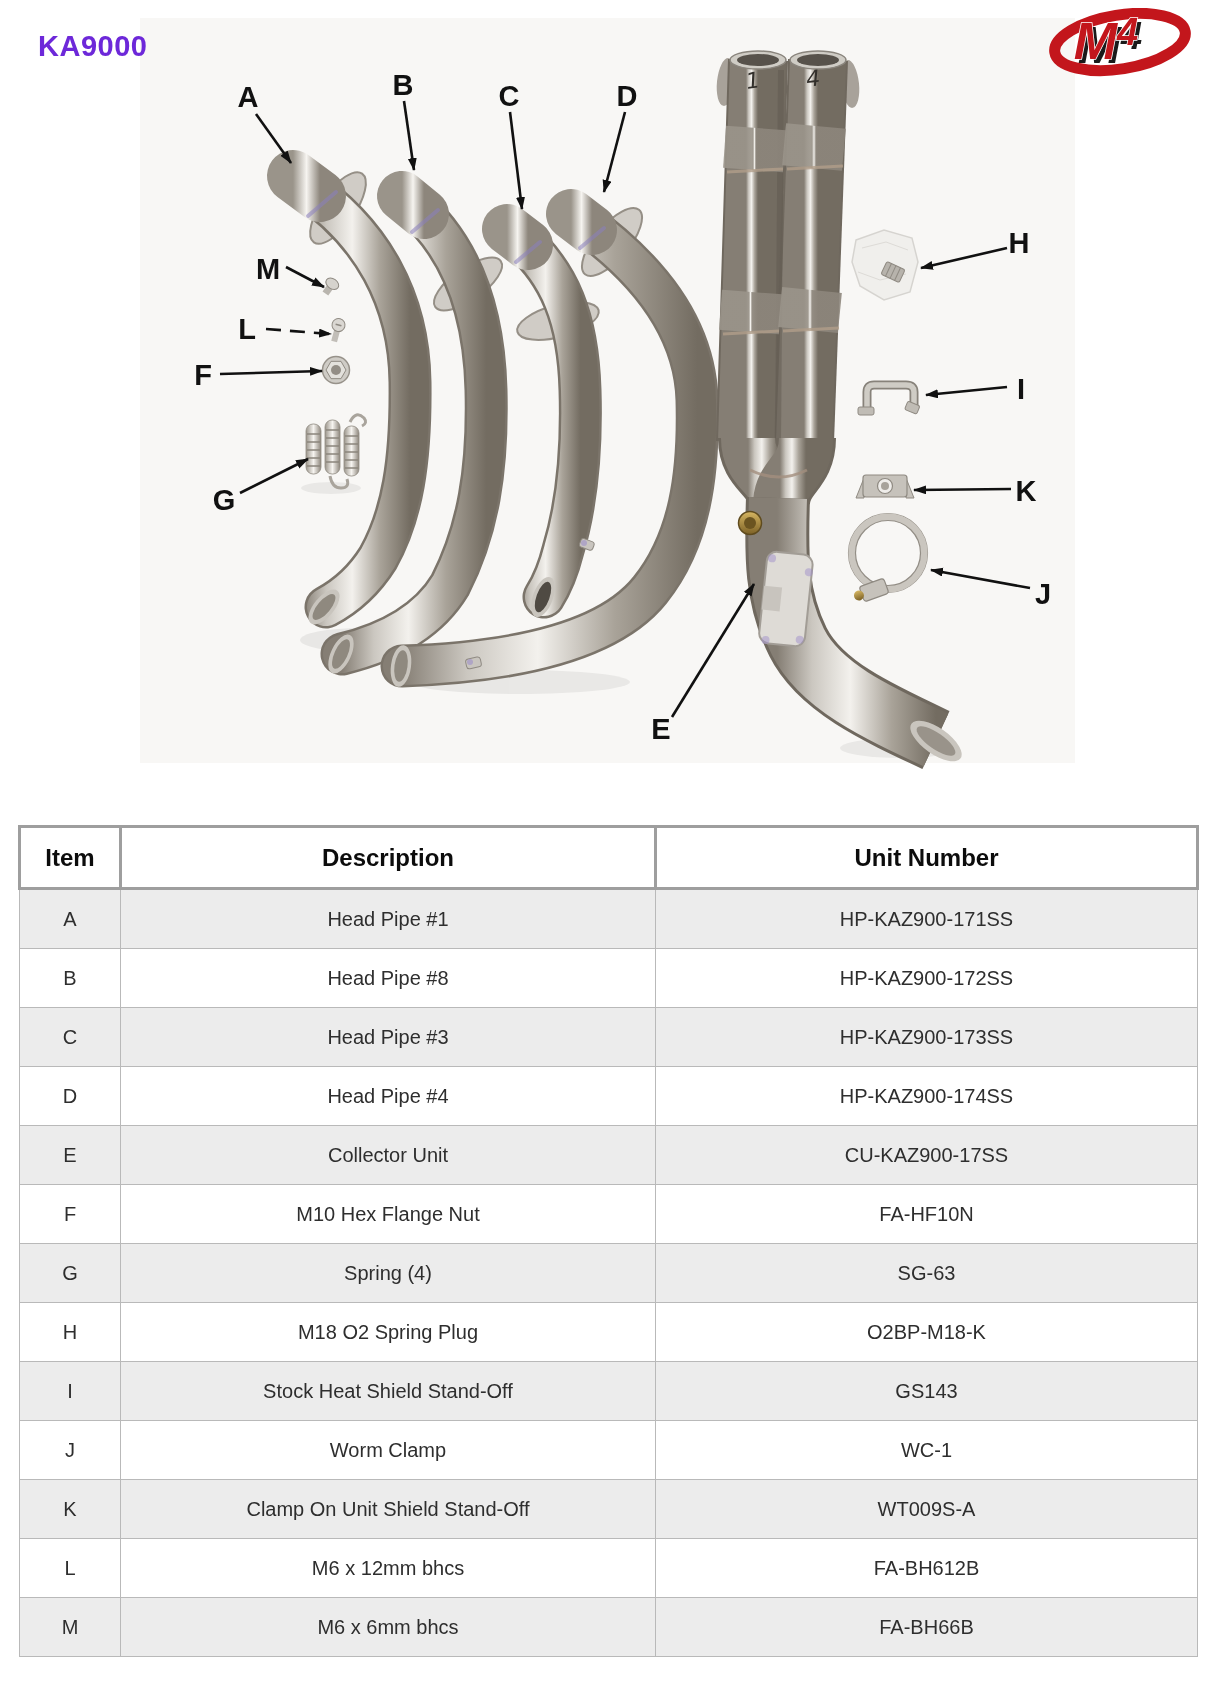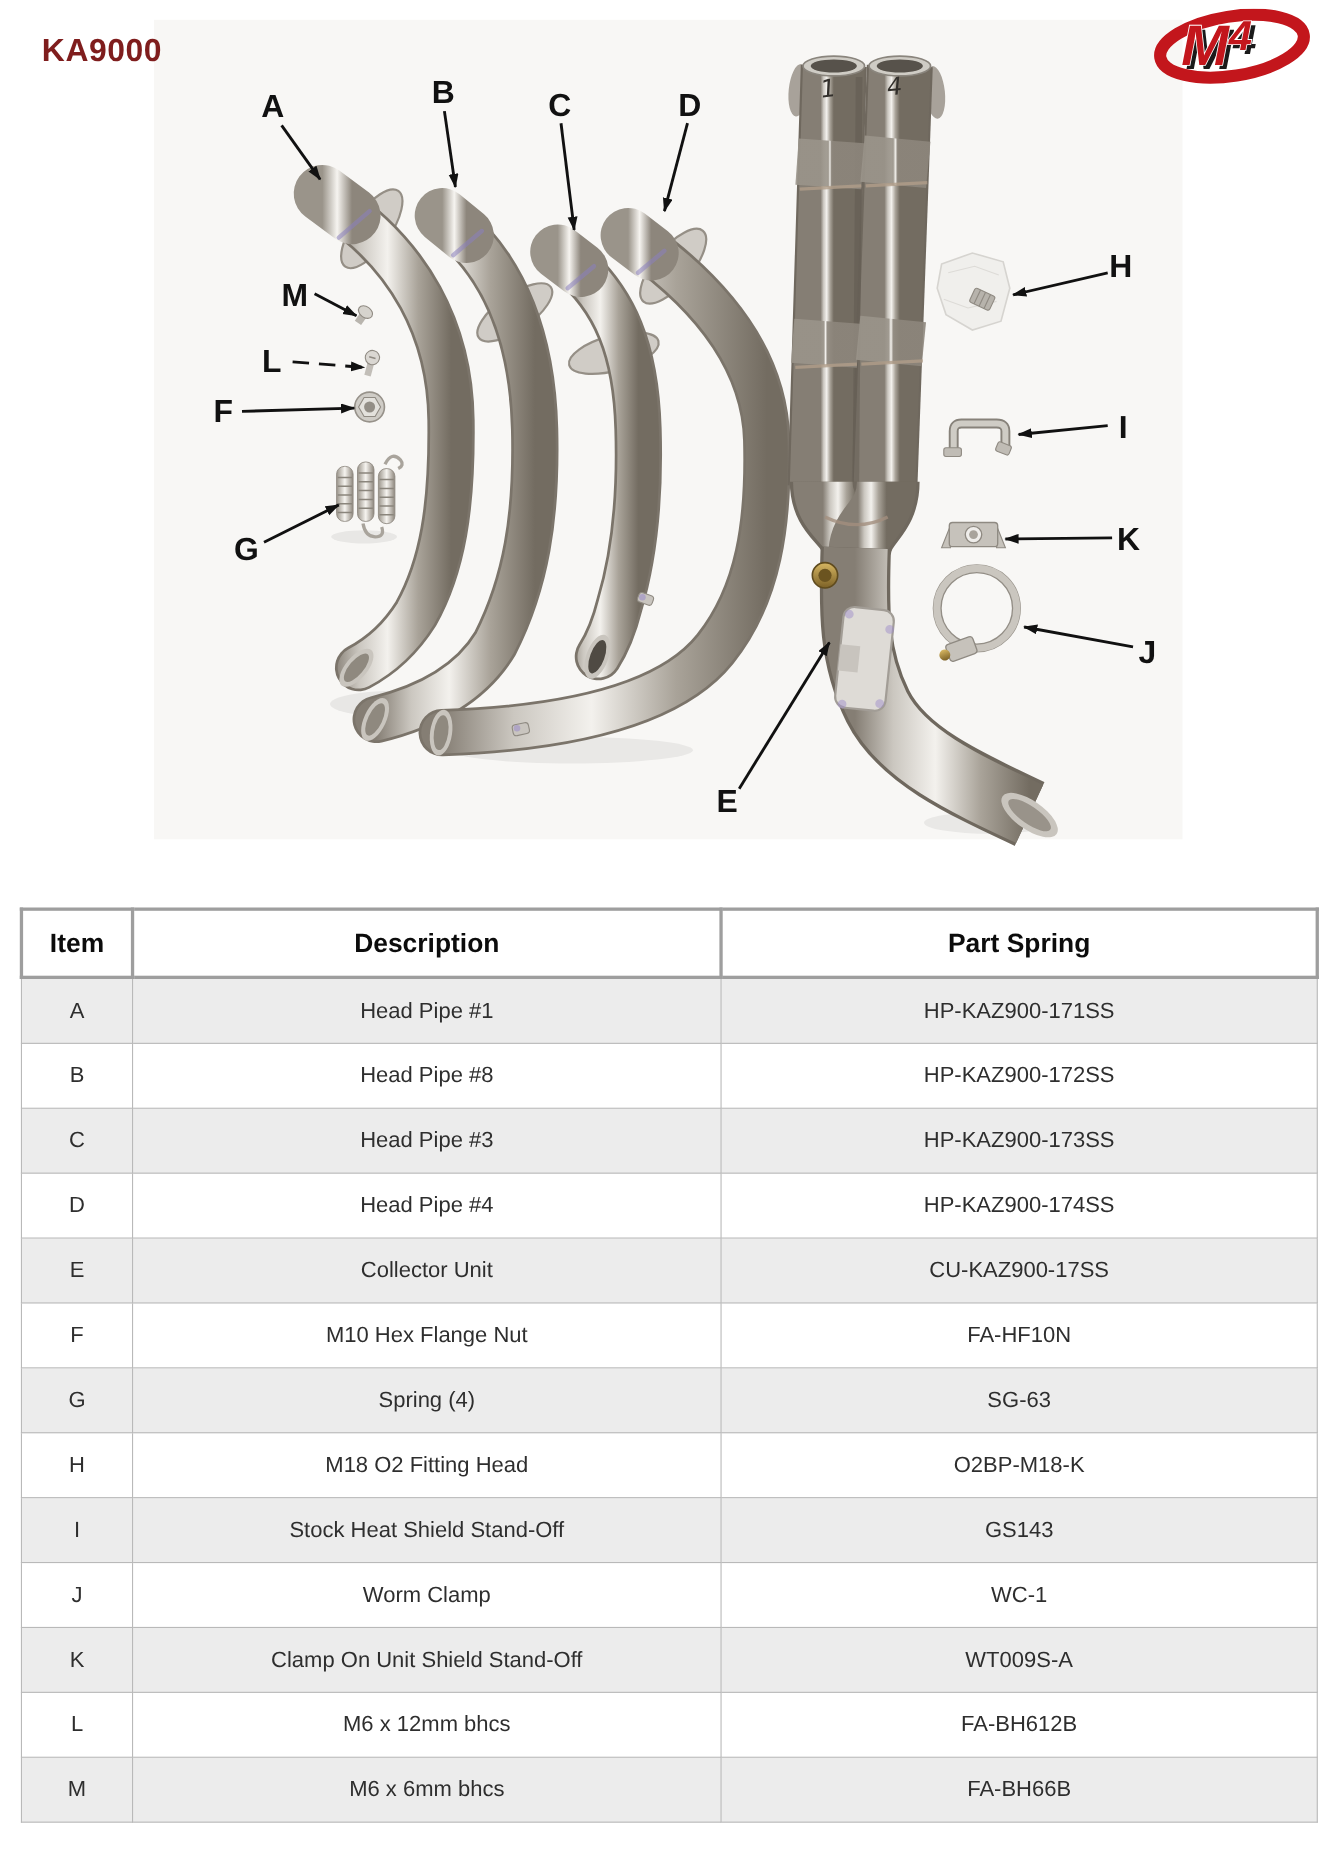--- a/index.html
+++ b/index.html
@@ -273,21 +273,21 @@
       <text x="1043" y="594" class="callout-letter">J</text>
       <line x1="1011" y1="489" x2="914" y2="490" class="arrow" marker-end="url(#ah)"></line>
       <text x="1026" y="491" class="callout-letter">K</text>
       <line x1="266" y1="329" x2="331" y2="334" class="arrow dashed" marker-end="url(#ah)"></line>
       <text x="247" y="329" class="callout-letter">L</text>
       <line x1="286" y1="267" x2="324" y2="287" class="arrow" marker-end="url(#ah)"></line>
       <text x="268" y="269" class="callout-letter">M</text>
     </g>
 </svg>
 
-<div class="product-code" style="color: #7f1d1d;">KA9000</div>
+<div class="product-code" style="color: #6d28d9;">KA9000</div>
 
 <div class="logo">
   <svg width="152" height="78" viewBox="0 0 152 78">
     <ellipse cx="74" cy="34" rx="66" ry="27" fill="none" stroke="#c3161c" stroke-width="11" transform="rotate(-9 74 34)"></ellipse>
     <g font-style="italic" font-weight="bold" font-family="Liberation Sans, DejaVu Sans, sans-serif" text-anchor="middle">
       <text x="64" y="55" font-size="52" fill="#1a1a1a">
         <tspan>M</tspan><tspan dy="-14" font-size="38">4</tspan>
       </text>
       <text x="60" y="51" font-size="52" fill="#c3161c" stroke="#ffffff" stroke-width="1.5" paint-order="stroke">
         <tspan>M</tspan><tspan dy="-14" font-size="38">4</tspan>
@@ -299,21 +299,21 @@
 <table class="parts-table">
   <colgroup>
     <col style="width:101px">
       <col style="width:535px">
       <col style="width:542px">
   </colgroup>
   <thead>
     <tr>
       <th>Item</th>
       <th>Description</th>
-      <th>Part Spring</th>
+      <th>Unit Number</th>
     </tr>
   </thead>
   <tbody>
       <tr class="shaded">
         <td>A</td>
         <td>Head Pipe #1</td>
         <td>HP-KAZ900-171SS</td>
       </tr>
       <tr>
         <td>B</td>
@@ -340,21 +340,21 @@
         <td>M10 Hex Flange Nut</td>
         <td>FA-HF10N</td>
       </tr>
       <tr class="shaded">
         <td>G</td>
         <td>Spring (4)</td>
         <td>SG-63</td>
       </tr>
       <tr>
         <td>H</td>
-        <td>M18 O2 Fitting Head</td>
+        <td>M18 O2 Spring Plug</td>
         <td>O2BP-M18-K</td>
       </tr>
       <tr class="shaded">
         <td>I</td>
         <td>Stock Heat Shield Stand-Off</td>
         <td>GS143</td>
       </tr>
       <tr>
         <td>J</td>
         <td>Worm Clamp</td>

